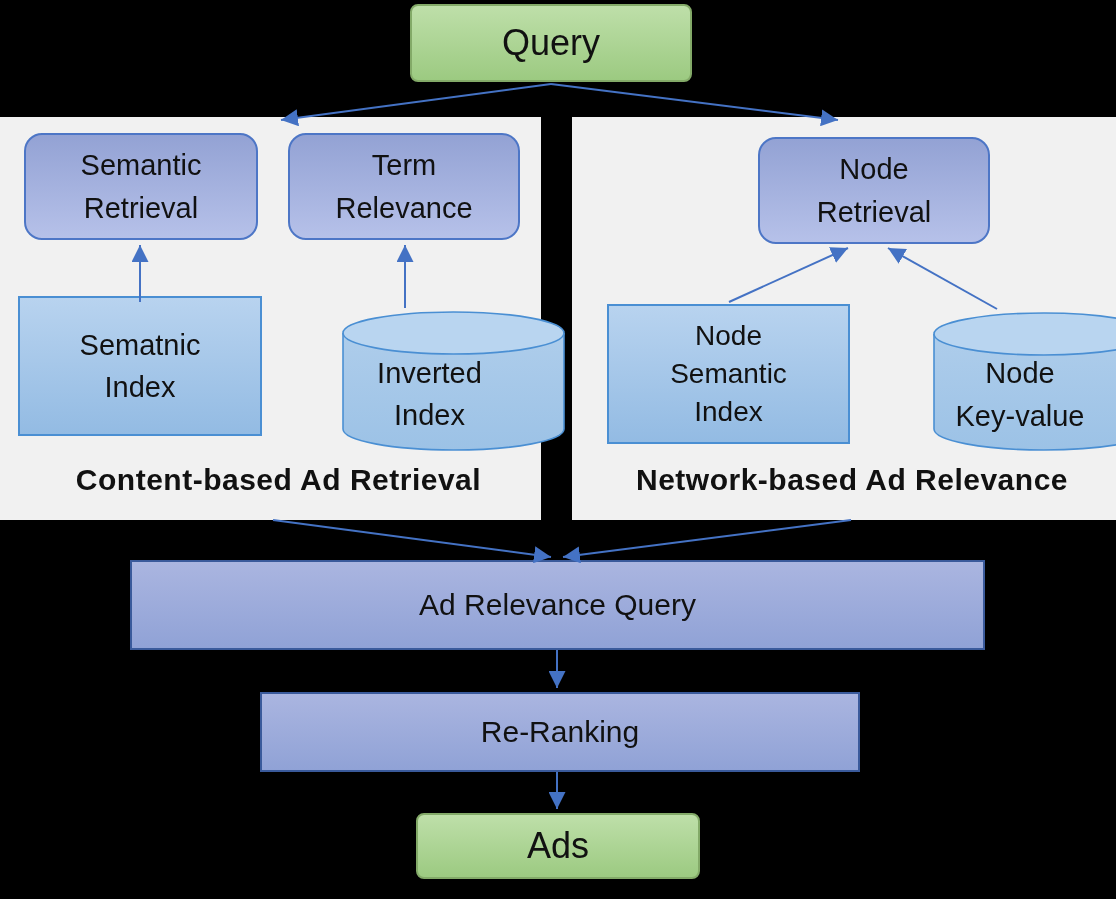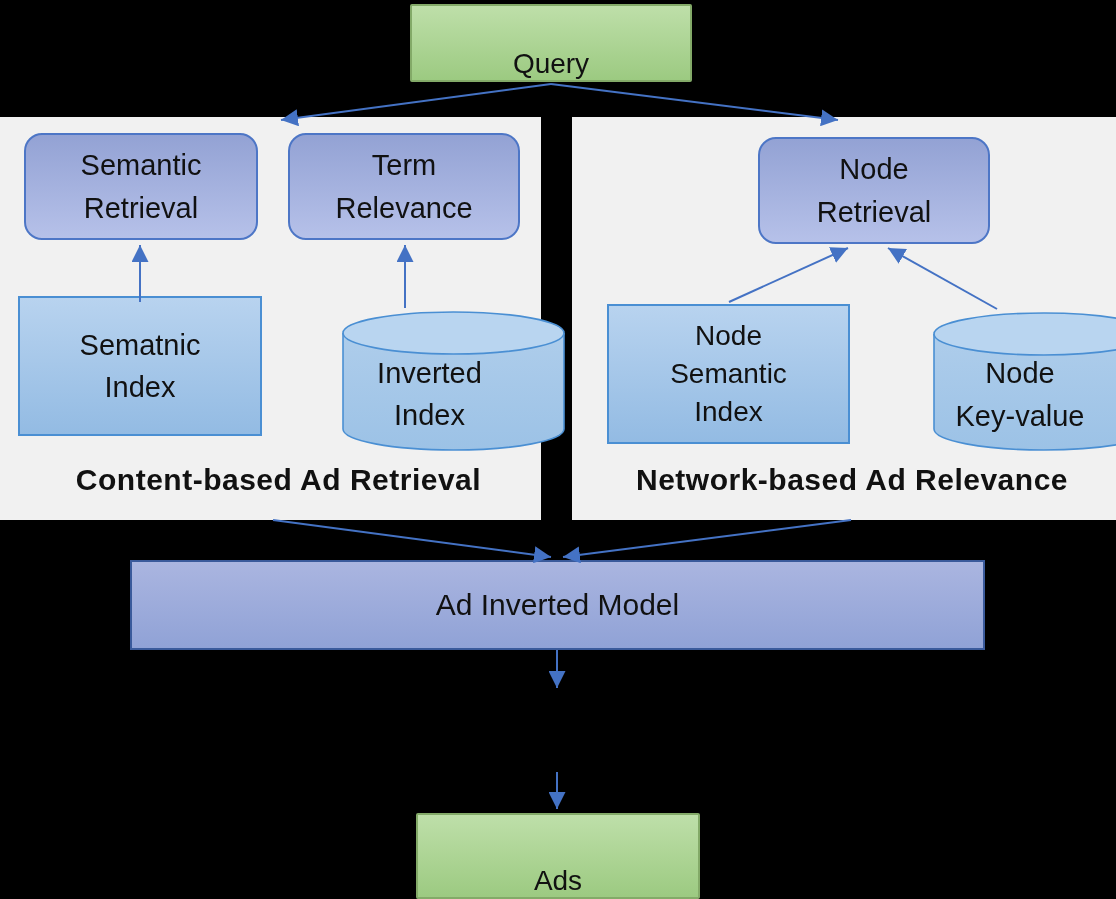--- a/index.html
+++ b/index.html
@@ -22,21 +22,21 @@
     font-size:30px;font-weight:bold;letter-spacing:.5px;
   }
   .box{
     position:absolute;display:flex;align-items:center;justify-content:center;
     text-align:center;box-sizing:border-box;z-index:4;
   }
   .label{white-space:pre-line;}
   .green{
     background:linear-gradient(var(--green-top,#bedfa9),var(--green-bottom,#9cca81));
     border:2px solid var(--green-border,#83aa68);
-    border-radius:2px;font-size:28px;align-items:flex-end;
+    border-radius:8px;font-size:36px;
   }
   .violet{
     background:linear-gradient(var(--violet-top,#93a2d4),var(--violet-bottom,#b6c1e9));
     border:2px solid var(--violet-border,#4d76c6);
     border-radius:18px;font-size:29px;line-height:1.45;
   }
   .deep{
     background:linear-gradient(var(--deep-top,#aab5e0),var(--deep-bottom,#90a2d6));
     border:2px solid var(--deep-border,#3a5a9b);
     font-size:30px;
@@ -137,19 +137,22 @@
         </linearGradient>
       </defs>
       <path d="M1,23 L1,118 A110,21 0 0 0 221,118 L221,23" fill="url(#cylBody2)" style="stroke:var(--index-border,#4a8fd3)" stroke-width="1.6"></path>
       <ellipse cx="111" cy="23" rx="110" ry="21" style="fill:var(--cyl-top-fill,#b9d5f0);stroke:var(--index-border,#4a8fd3)" stroke-width="1.6"></ellipse>
     </svg>
     <div class="cyl-label label">Node
 Key-value</div>
   </div>
 
   <div class="box deep" style="left:130px;top:560px;width:855px;height:90px;">
-    <span class="label">Ad Inverted Model</span>
+    <span class="label">Ad Relevance Query</span>
   </div>
-  <div class="box green" style="left:416px;top:813px;width:284px;height:86px;">
+  <div class="box deep" style="left:260px;top:692px;width:600px;height:80px;">
+    <span class="label">Re-Ranking</span>
+  </div>
+  <div class="box green" style="left:416px;top:813px;width:284px;height:66px;">
     <span class="label">Ads</span>
   </div>
 
 </div>
 
 </body></html>

